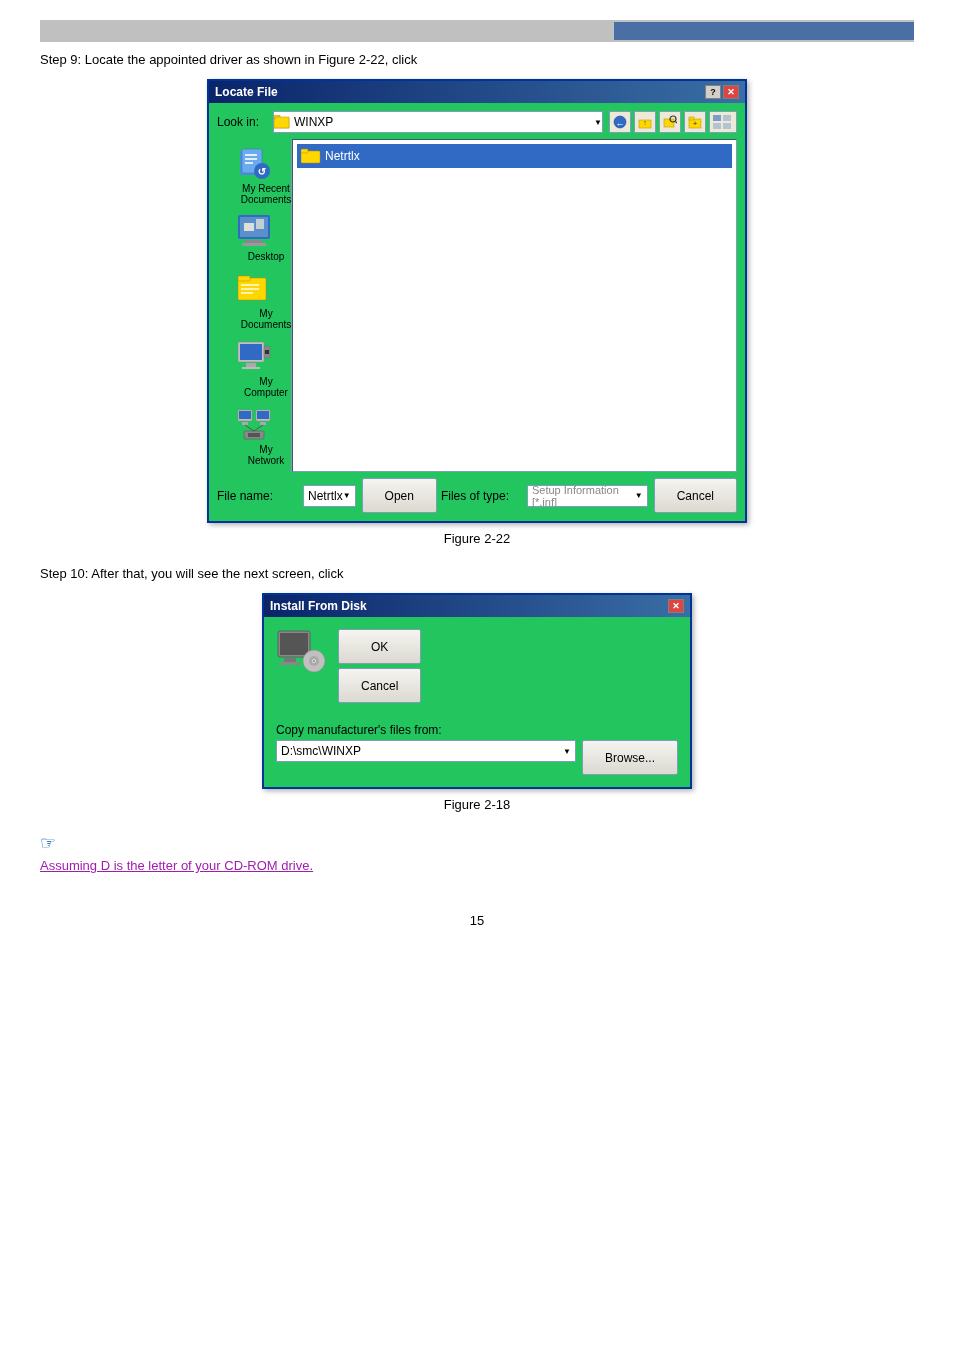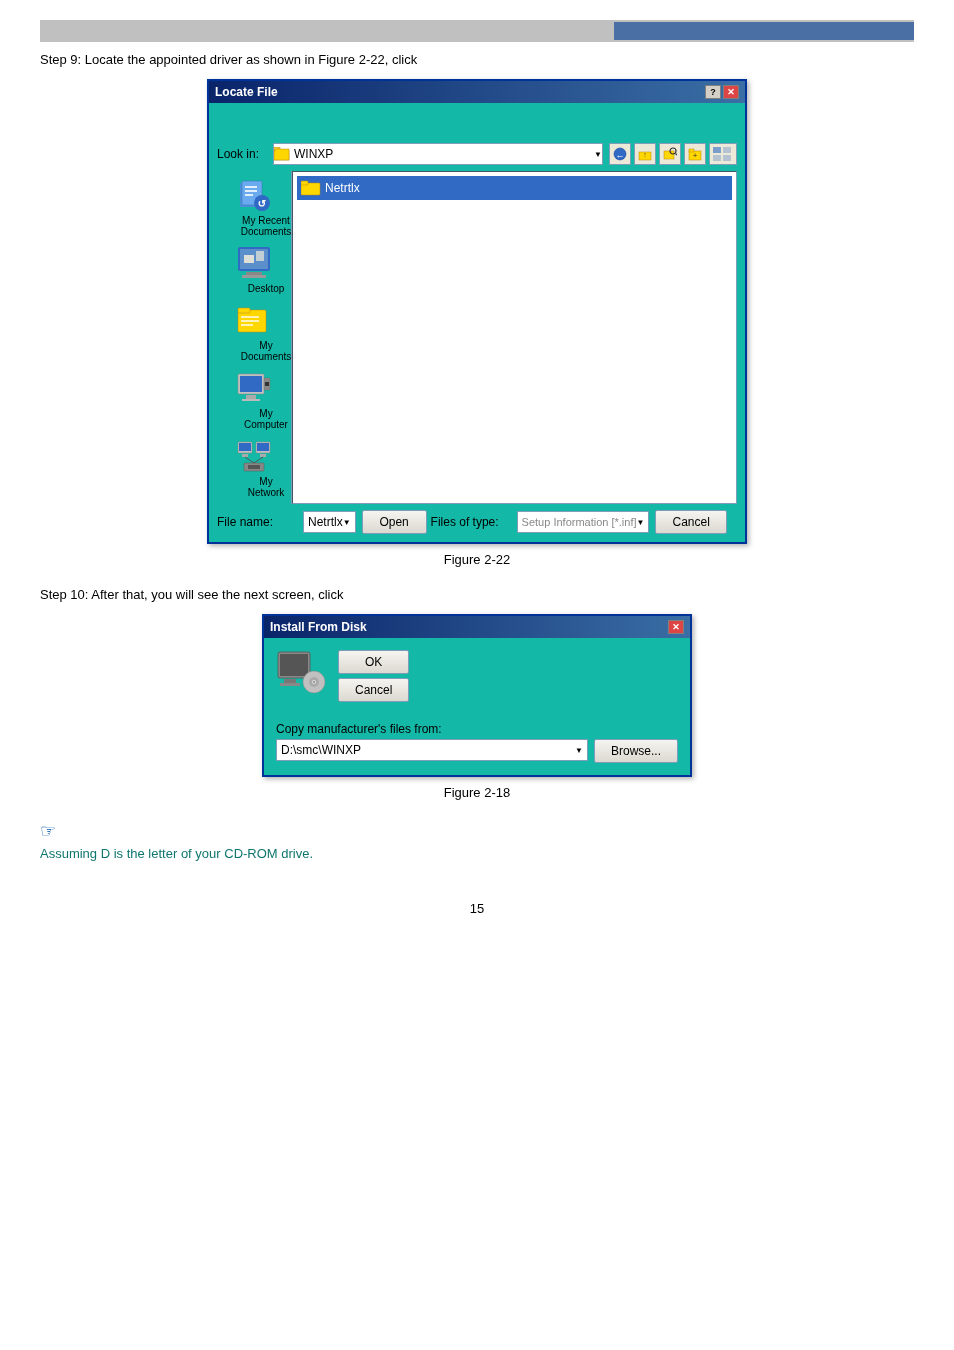--- a/index.html
+++ b/index.html
@@ -41,21 +41,21 @@
       text-align: center;
       font-size: 13px;
       margin-top: 8px;
       margin-bottom: 20px;
     }
 
     
     .dialog {
       border: 2px solid #003399;
       border-radius: 0;
-      background: #14b8a6;
+      background: #22c55e;
       width: 530px;
       margin: 0 auto 8px auto;
       box-shadow: 2px 2px 5px rgba(0,0,0,0.3);
       font-size: 12px;
     }
 
     .dialog-titlebar {
       background: linear-gradient(to right, #0a246a, #3a6ea5);
       color: white;
       font-weight: bold;
@@ -109,21 +109,20 @@
     
     .locate-dialog {
       width: 540px;
     }
 
     .toolbar-row {
       display: flex;
       align-items: center;
       margin-bottom: 6px;
       gap: 6px;
-      margin-top: 32px;
     }
 
     .toolbar-label {
       font-size: 12px;
       min-width: 50px;
     }
 
     .toolbar-dropdown {
       display: flex;
       align-items: center;
@@ -264,25 +263,25 @@
       flex: 1;
       display: flex;
       align-items: center;
       justify-content: space-between;
     }
 
     .xp-button {
       background: linear-gradient(to bottom, #f5f4f0, #dbd9d0);
       border: 1px solid #7f9db9;
       border-radius: 2px;
-      padding: 2px 16px;
+      padding: 2px 22px;
       font-size: 12px;
       cursor: pointer;
       min-width: 60px;
-      height: 24px;
+      height: 35px;
       display: flex;
       align-items: center;
       justify-content: center;
     }
 
     
     .install-dialog {
       width: 430px;
     }
 
@@ -347,22 +346,23 @@
       margin-top: 20px;
     }
 
     .note-icon {
       color: #0055aa;
       font-size: 18px;
       margin-bottom: 4px;
     }
 
     .note-text {
-      color: #0f766e;
+      color: #a21caf;
       font-size: 13px;
+      text-decoration: underline;
     }
 
     
     .page-number {
       text-align: center;
       margin-top: 40px;
       font-size: 13px;
     }
   </style>
 </head>

